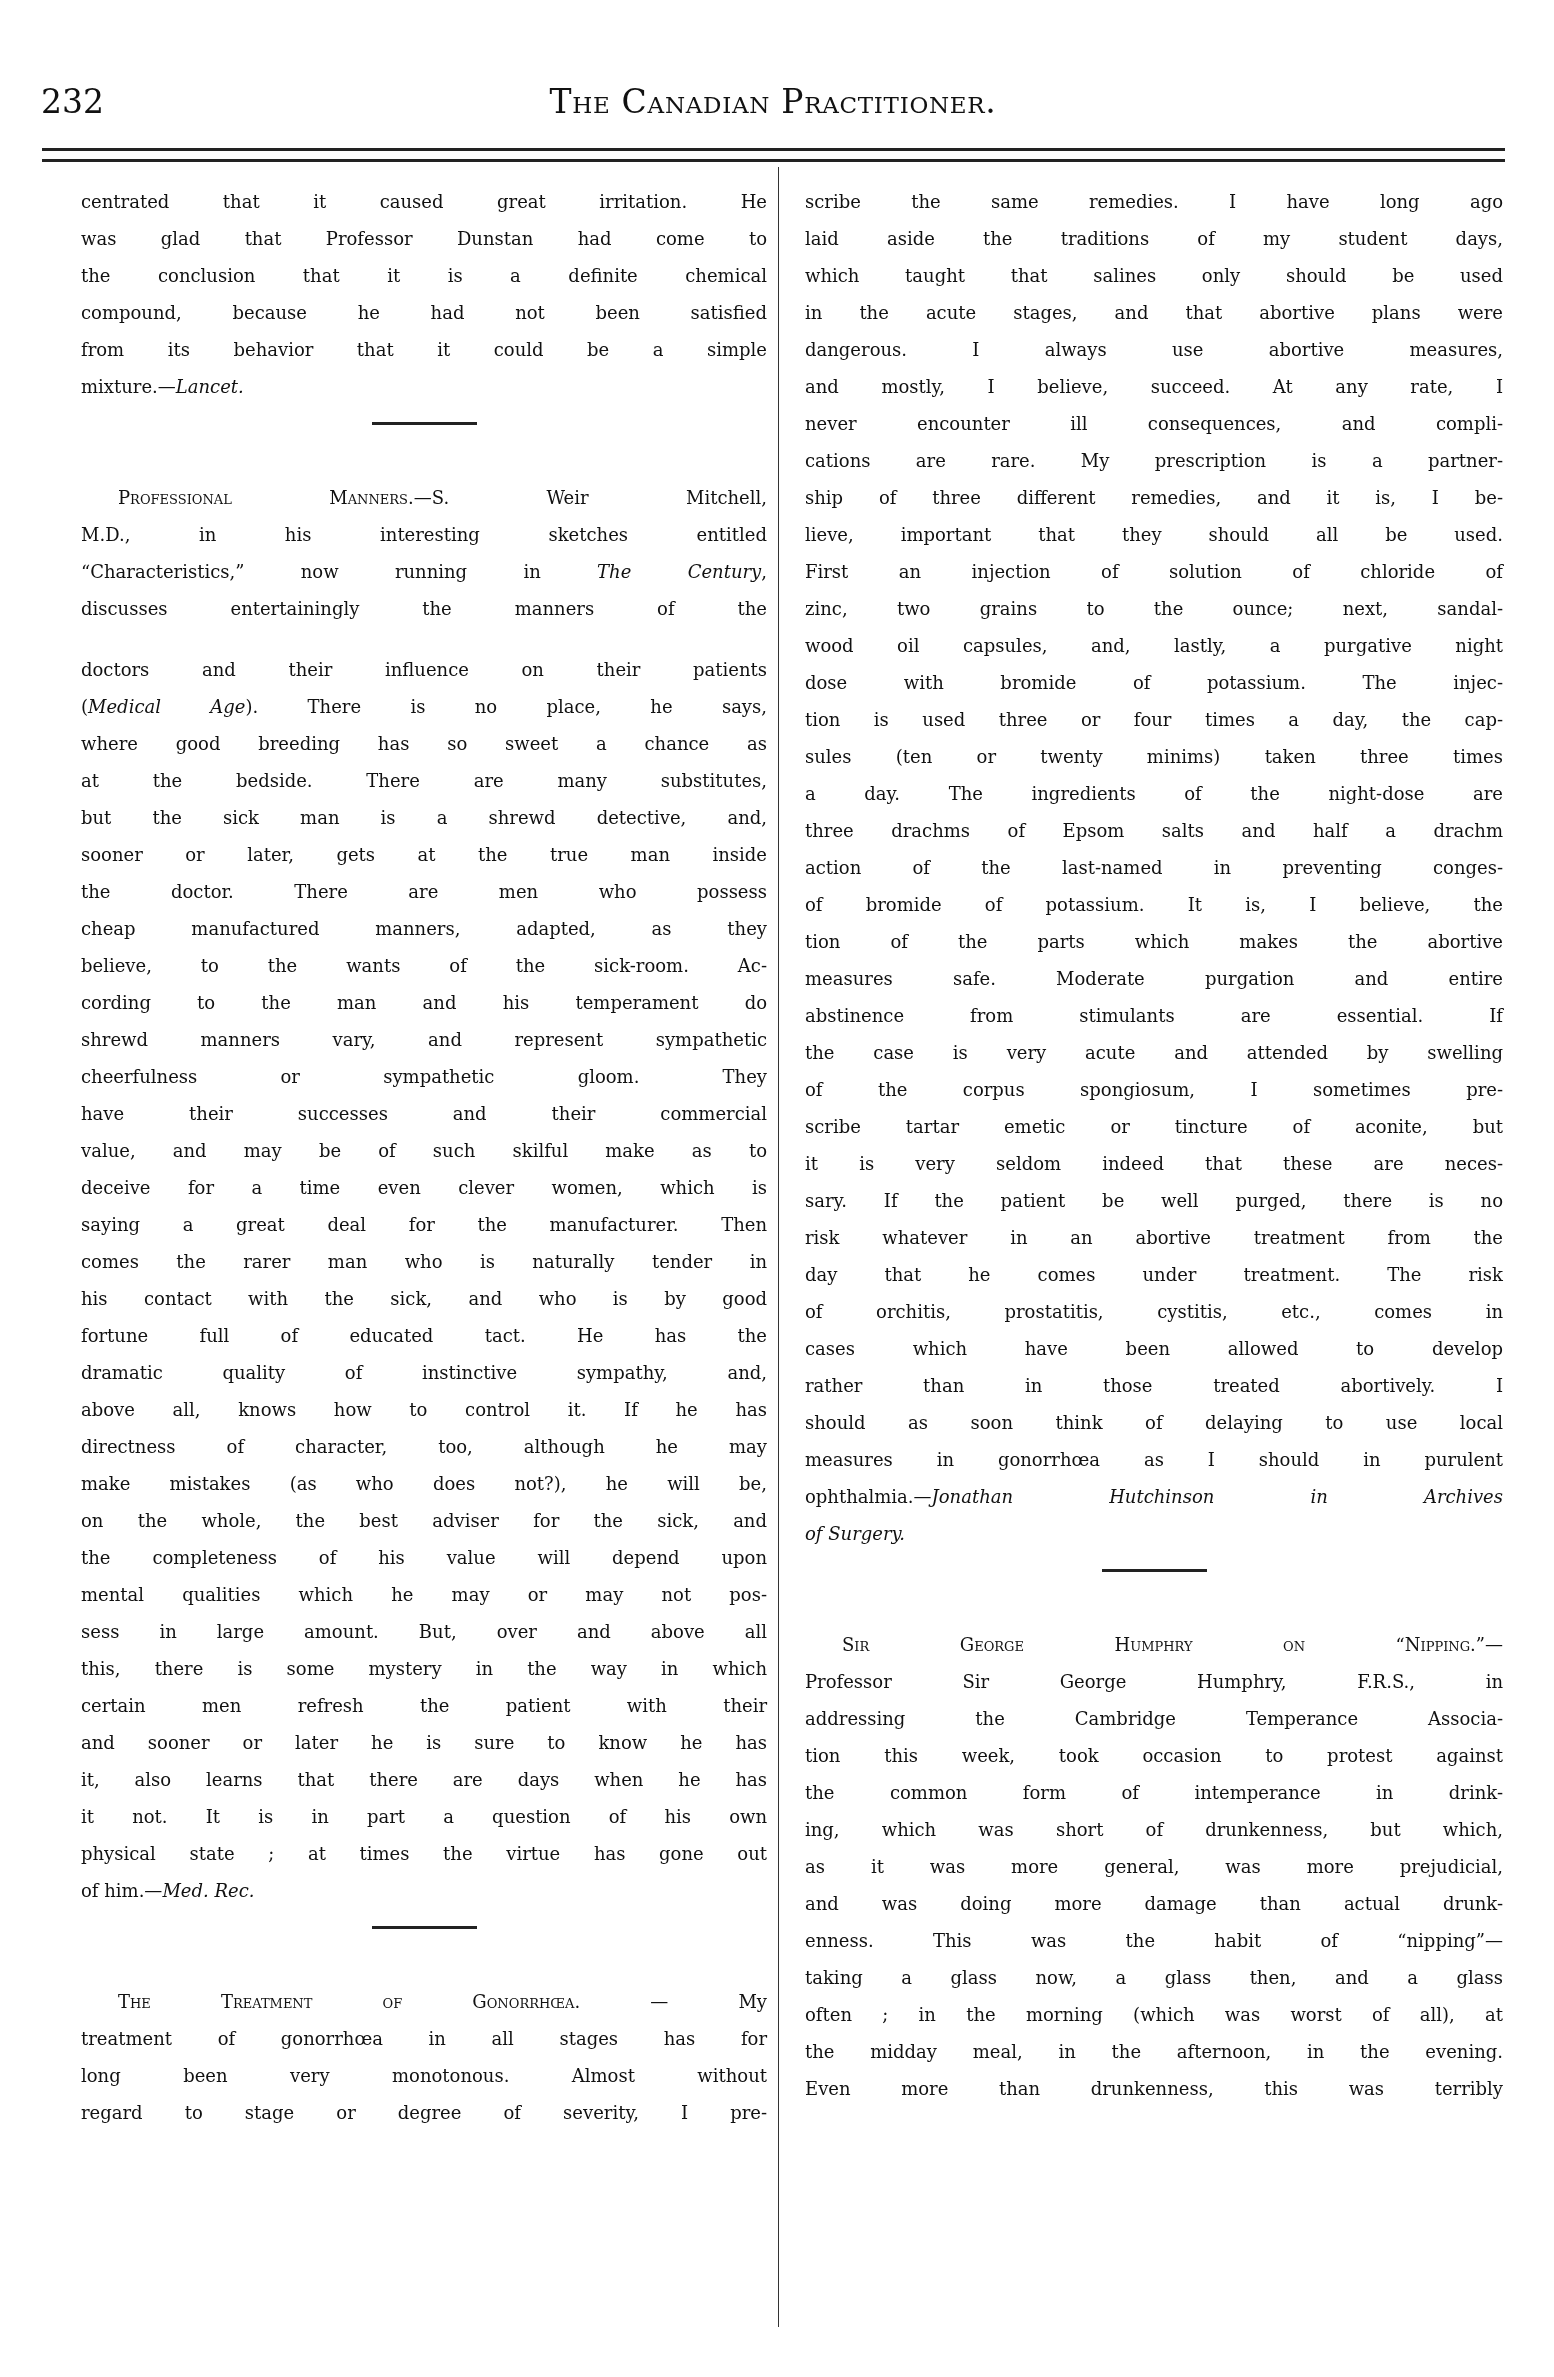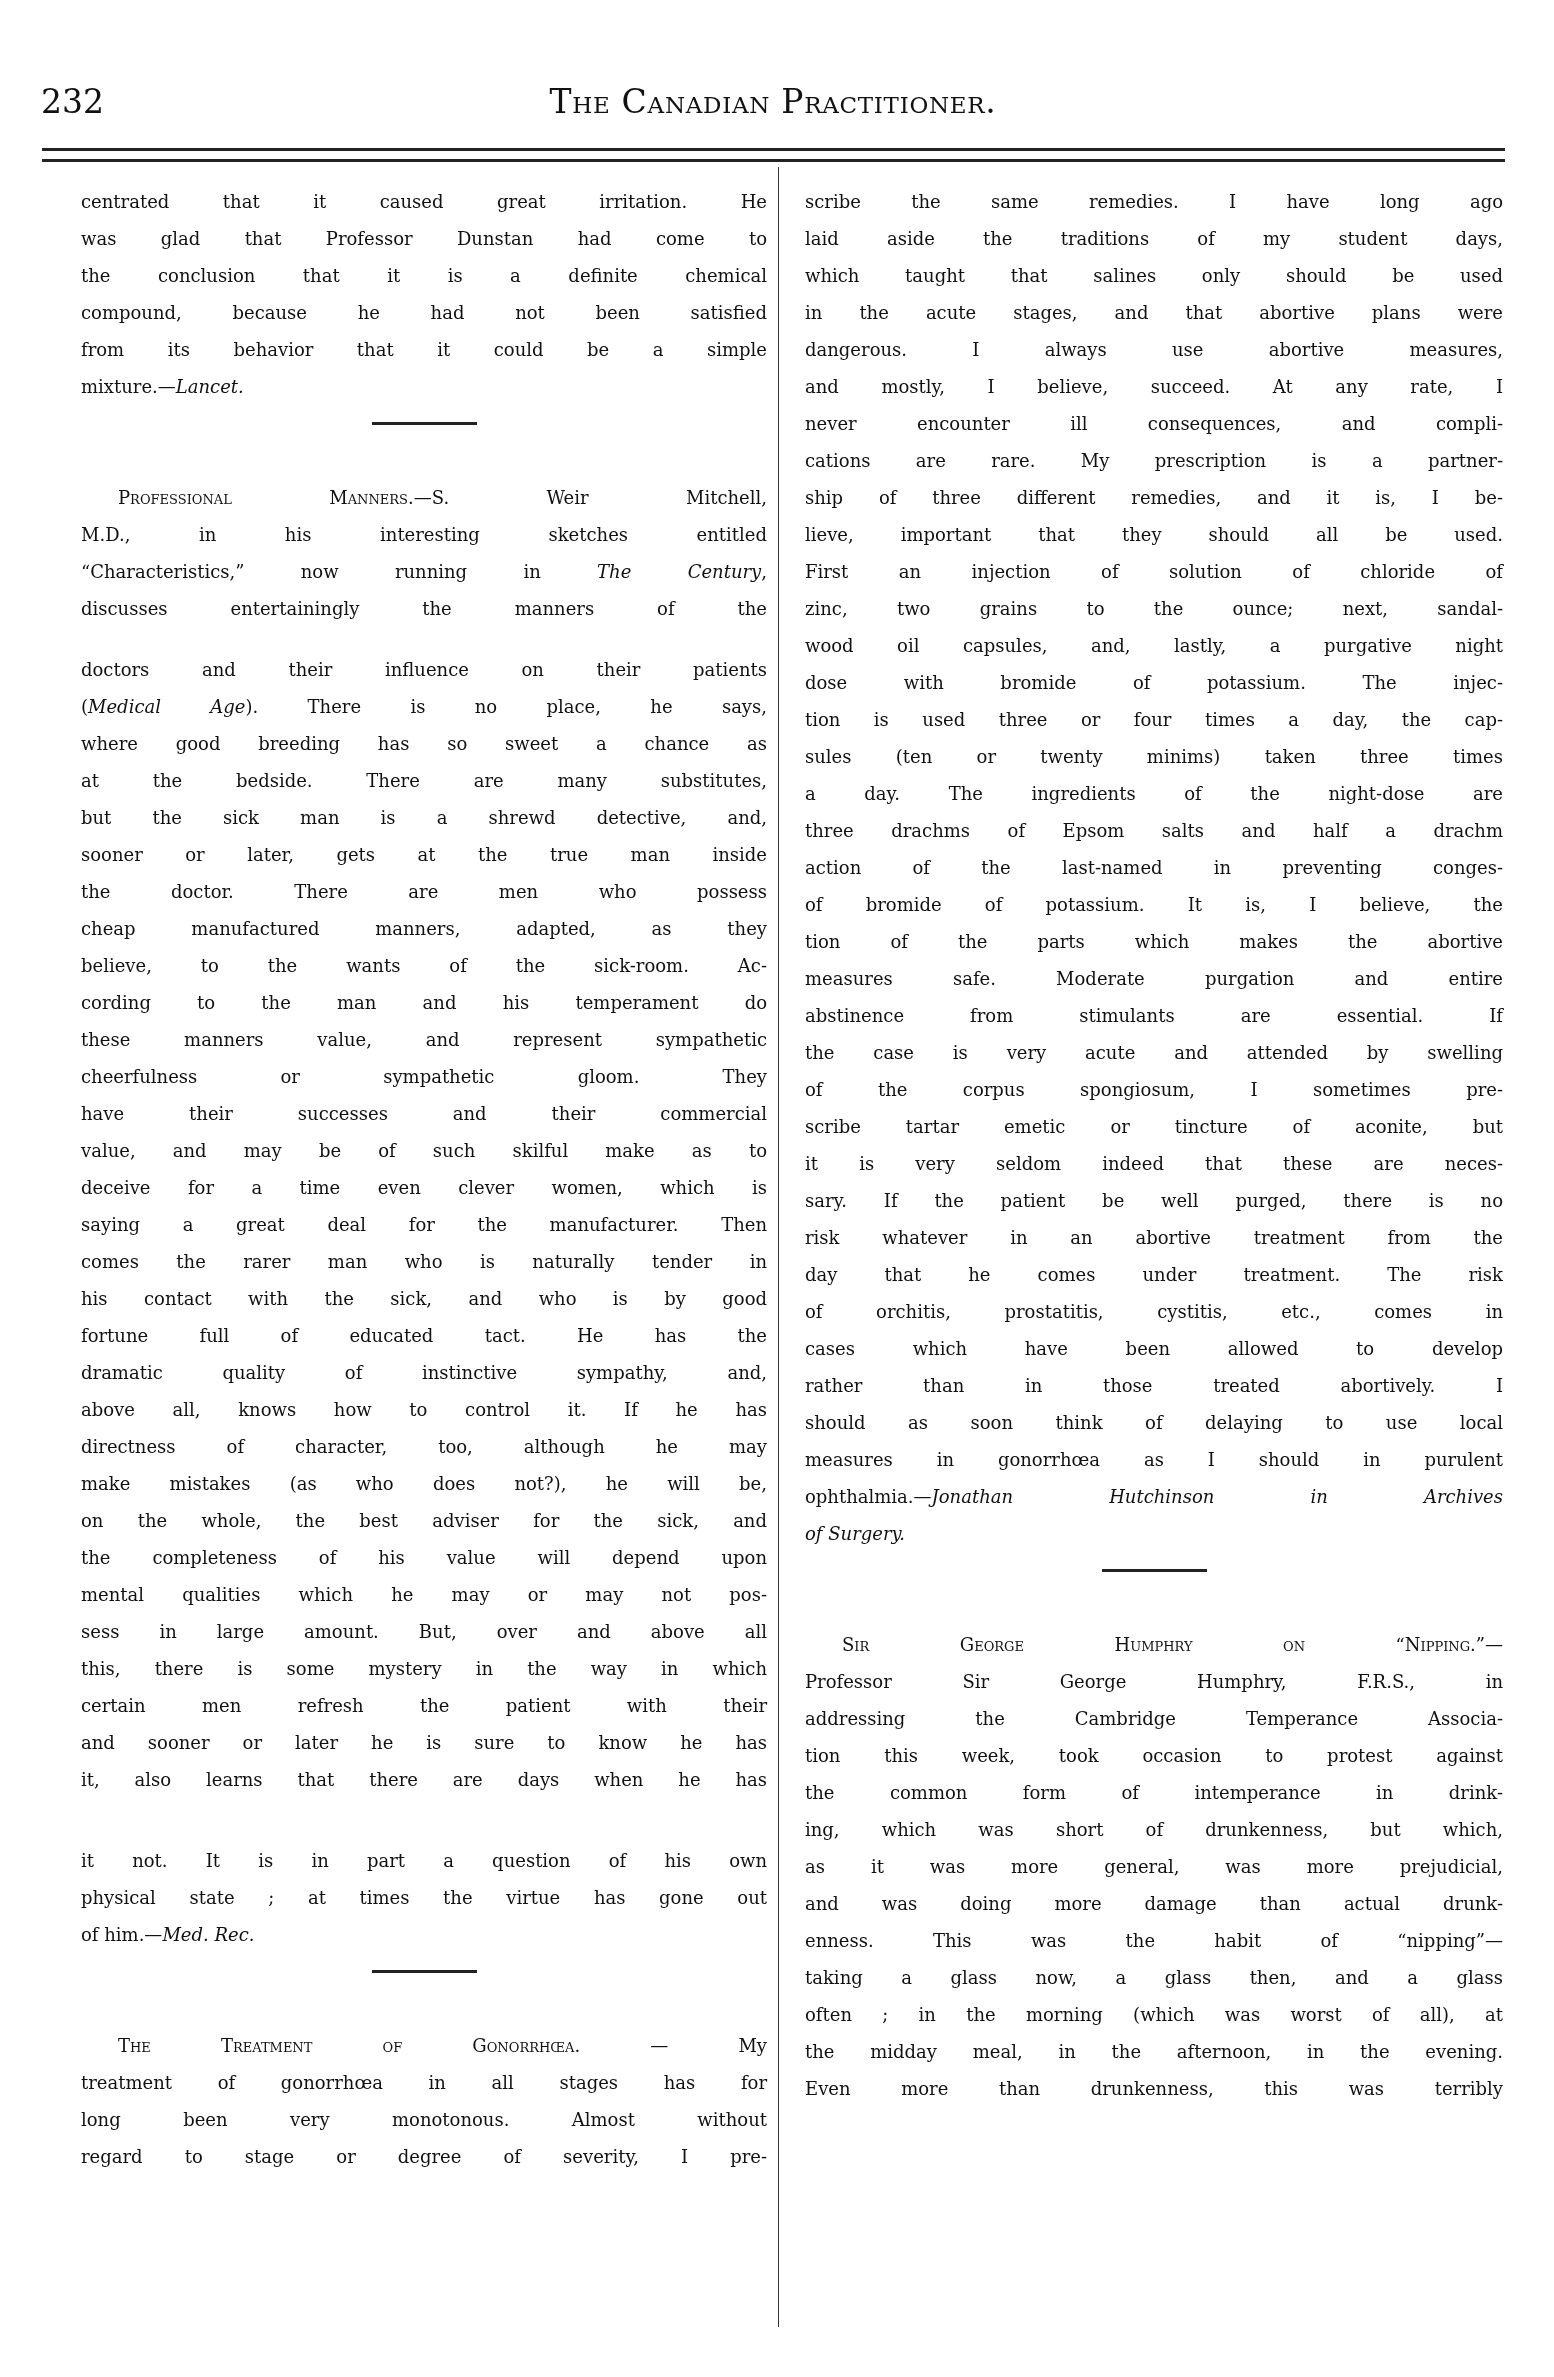--- a/index.html
+++ b/index.html
@@ -58,42 +58,42 @@
     <span class="line" style="word-spacing: 0px; margin-top: 24px;">doctors and their influence on their patients</span>
     <span class="line" style="word-spacing: 0px;"><span>(</span><i>Medical Age</i><span>). There is no place, he says,</span></span>
     <span class="line" style="word-spacing: 0px;">where good breeding has so sweet a chance as</span>
     <span class="line" style="word-spacing: 0px;">at the bedside. There are many substitutes,</span>
     <span class="line" style="word-spacing: 0px;">but the sick man is a shrewd detective, and,</span>
     <span class="line" style="word-spacing: 0px;">sooner or later, gets at the true man inside</span>
     <span class="line" style="word-spacing: 0px;">the doctor. There are men who possess</span>
     <span class="line" style="word-spacing: 0px;">cheap manufactured manners, adapted, as they</span>
     <span class="line" style="word-spacing: 0px;">believe, to the wants of the sick-room. Ac-</span>
     <span class="line" style="word-spacing: 0px;">cording to the man and his temperament do</span>
-    <span class="line" style="word-spacing: 0px;">these manners value, and represent sympathetic</span>
+    <span class="line" style="word-spacing: 0px;">shrewd manners vary, and represent sympathetic</span>
     <span class="line" style="word-spacing: 0px;">cheerfulness or sympathetic gloom. They</span>
     <span class="line" style="word-spacing: 0px;">have their successes and their commercial</span>
     <span class="line" style="word-spacing: 0px;">value, and may be of such skilful make as to</span>
     <span class="line" style="word-spacing: 0px;">deceive for a time even clever women, which is</span>
     <span class="line" style="word-spacing: 0px;">saying a great deal for the manufacturer. Then</span>
     <span class="line" style="word-spacing: 0px;">comes the rarer man who is naturally tender in</span>
     <span class="line" style="word-spacing: 0px;">his contact with the sick, and who is by good</span>
     <span class="line" style="word-spacing: 0px;">fortune full of educated tact. He has the</span>
     <span class="line" style="word-spacing: 0px;">dramatic quality of instinctive sympathy, and,</span>
     <span class="line" style="word-spacing: 0px;">above all, knows how to control it. If he has</span>
     <span class="line" style="word-spacing: 0px;">directness of character, too, although he may</span>
     <span class="line" style="word-spacing: 0px;">make mistakes (as who does not?), he will be,</span>
     <span class="line" style="word-spacing: 0px;">on the whole, the best adviser for the sick, and</span>
     <span class="line" style="word-spacing: 0px;">the completeness of his value will depend upon</span>
     <span class="line" style="word-spacing: 0px;">mental qualities which he may or may not pos-</span>
     <span class="line" style="word-spacing: 0px;">sess in large amount. But, over and above all</span>
     <span class="line" style="word-spacing: 0px;">this, there is some mystery in the way in which</span>
     <span class="line" style="word-spacing: 0px;">certain men refresh the patient with their</span>
     <span class="line" style="word-spacing: 0px;">and sooner or later he is sure to know he has</span>
     <span class="line" style="word-spacing: 0px;">it, also learns that there are days when he has</span>
-    <span class="line" style="word-spacing: 0px; margin-top: 44px;">it not. It is in part a question of his own</span>
+    <span class="line" style="word-spacing: 0px;">it not. It is in part a question of his own</span>
     <span class="line" style="word-spacing: 0px;">physical state ; at times the virtue has gone out</span>
     <span class="line last"><span>of him.—</span><i>Med. Rec.</i></span>
   </div>
 
   <span class="gap">
       <span class="sep"></span>
     </span>
   <span class="gap"></span>
 
   <div>

